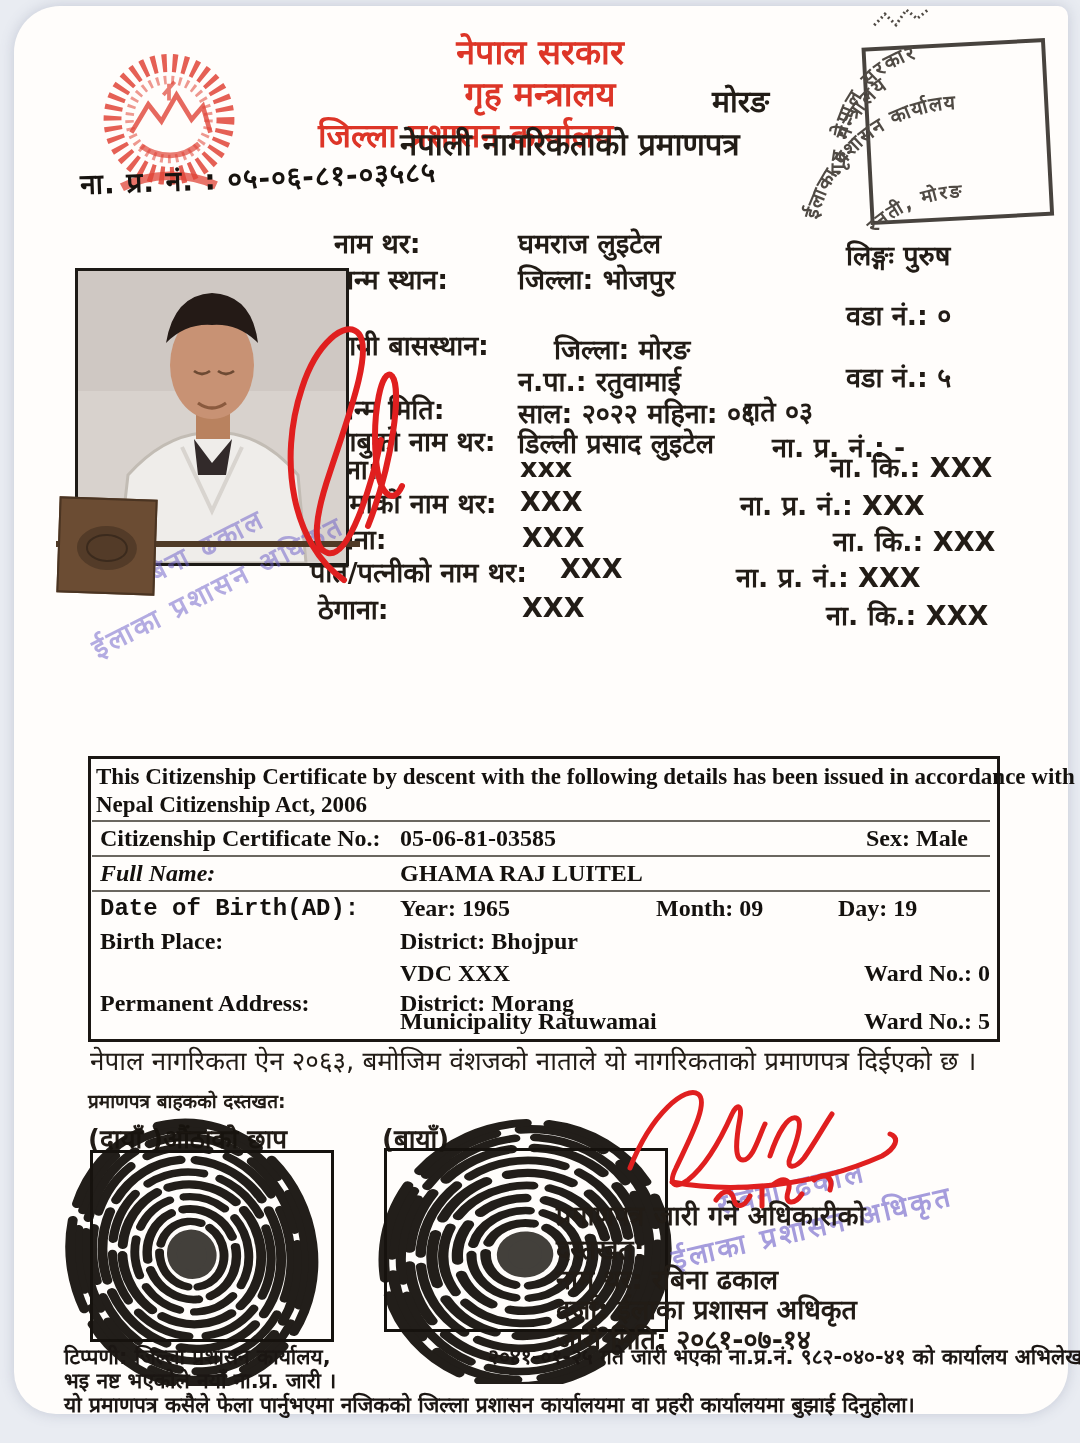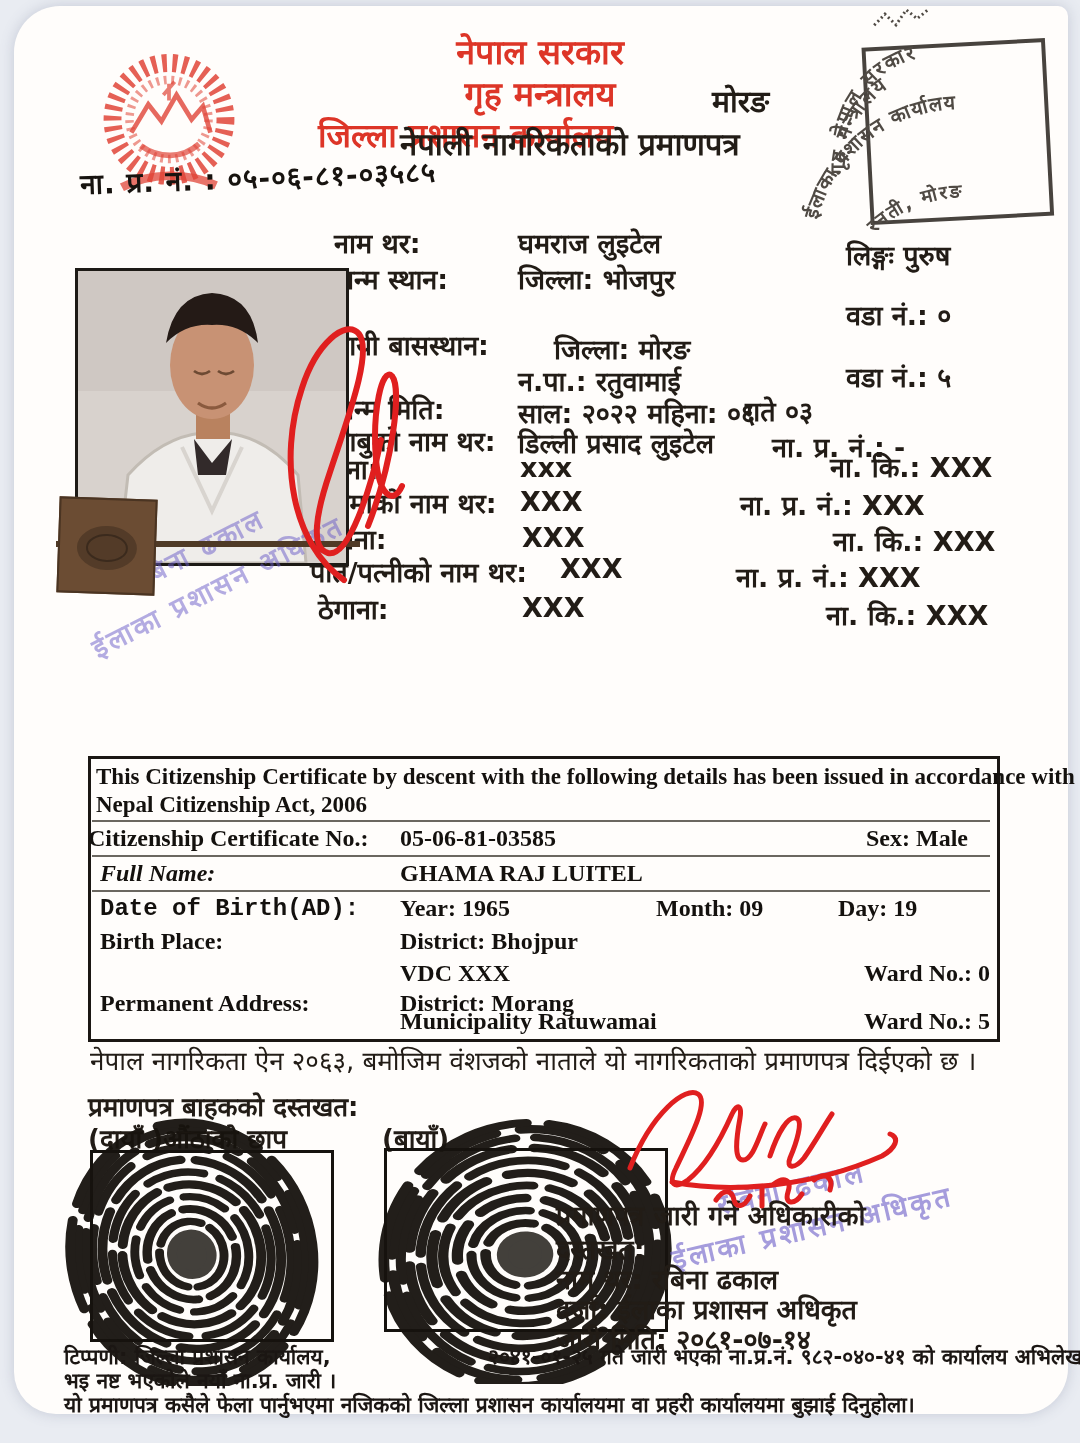--- a/index.html
+++ b/index.html
@@ -149,21 +149,21 @@
 
   <div class="t np" style="left:846px;top:236px;">लिङ्गः पुरुष</div>
   <div class="t np" style="left:846px;top:296px;">वडा नं.: ०</div>
   <div class="t np" style="left:846px;top:358px;">वडा नं.: ५</div>
 
   <div class="enbox"></div>
   <div class="t en" style="left:96px;top:764px;font-size:23px;">This Citizenship Certificate by descent with the following details has been issued in accordance with the</div>
   <div class="t en" style="left:96px;top:792px;font-size:23px;">Nepal Citizenship Act, 2006</div>
   <div class="hline" style="left:92px;top:820px;width:898px;"></div>
 
-  <div class="t en" style="left:88px;top:825px;">Citizenship Certificate No.:</div>
+  <div class="t en" style="left:100px;top:825px;">Citizenship Certificate No.:</div>
   <div class="t en" style="left:400px;top:825px;">05-06-81-03585</div>
   <div class="t en" style="left:866px;top:825px;">Sex: Male</div>
   <div class="hline" style="left:92px;top:855px;width:898px;"></div>
 
   <div class="t en" style="left:100px;top:860px;font-style:italic;">Full Name:</div>
   <div class="t en" style="left:400px;top:860px;">GHAMA RAJ LUITEL</div>
   <div class="hline" style="left:92px;top:890px;width:898px;"></div>
 
   <div class="t en" style="left:100px;top:895px;font-family:Liberation Mono, monospace;">Date of Birth(AD):</div>
   <div class="t en" style="left:400px;top:895px;">Year: 1965</div>
@@ -177,21 +177,21 @@
   <div class="t en" style="left:864px;top:960px;">Ward No.: 0</div>
 
   <div class="t en" style="left:100px;top:990px;">Permanent Address:</div>
   <div class="t en" style="left:400px;top:990px;">District: Morang</div>
 
   <div class="t en" style="left:400px;top:1008px;">Municipality Ratuwamai</div>
   <div class="t en" style="left:864px;top:1008px;">Ward No.: 5</div>
 
   <div class="t np" style="left:90px;top:1042px;font-size:26px;font-weight:400;">नेपाल नागरिकता ऐन २०६३, बमोजिम वंशजको नाताले यो नागरिकताको प्रमाणपत्र दिईएको छ ।</div>
 
-  <div class="t np" style="left:88px;top:1088px;font-size:26px;font-weight:700;">प्रमाणपत्र बाहकको दस्तखत:</div>
+  <div class="t np" style="left:88px;top:1088px;font-size:19px;font-weight:700;">प्रमाणपत्र बाहकको दस्तखत:</div>
   <div class="t np" style="left:88px;top:1120px;font-size:26px;font-weight:700;">(दायाँ )औंठाको छाप</div>
   <div class="t np" style="left:382px;top:1120px;font-size:26px;font-weight:700;">(बायाँ)</div>
 
   <div class="fpbox" style="left:90px;top:1150px;width:238px;height:186px;"></div>
   <div class="fpbox" style="left:384px;top:1148px;width:278px;height:178px;"></div>
 
   <svg class="t" style="left:58px;top:1118px;width:272px;height:268px;color:#17130e;" viewBox="0 0 110 130" preserveAspectRatio="none">
     <g fill="none" stroke="currentColor" stroke-linecap="round" transform="rotate(-6 55 65)" opacity=".95">
       <ellipse cx="54" cy="66" rx="8" ry="10" stroke-width="4" fill="currentColor" opacity=".85"></ellipse>
       <ellipse cx="54" cy="66" rx="13" ry="16" stroke-width="3.6" stroke-dasharray="22 4"></ellipse>

